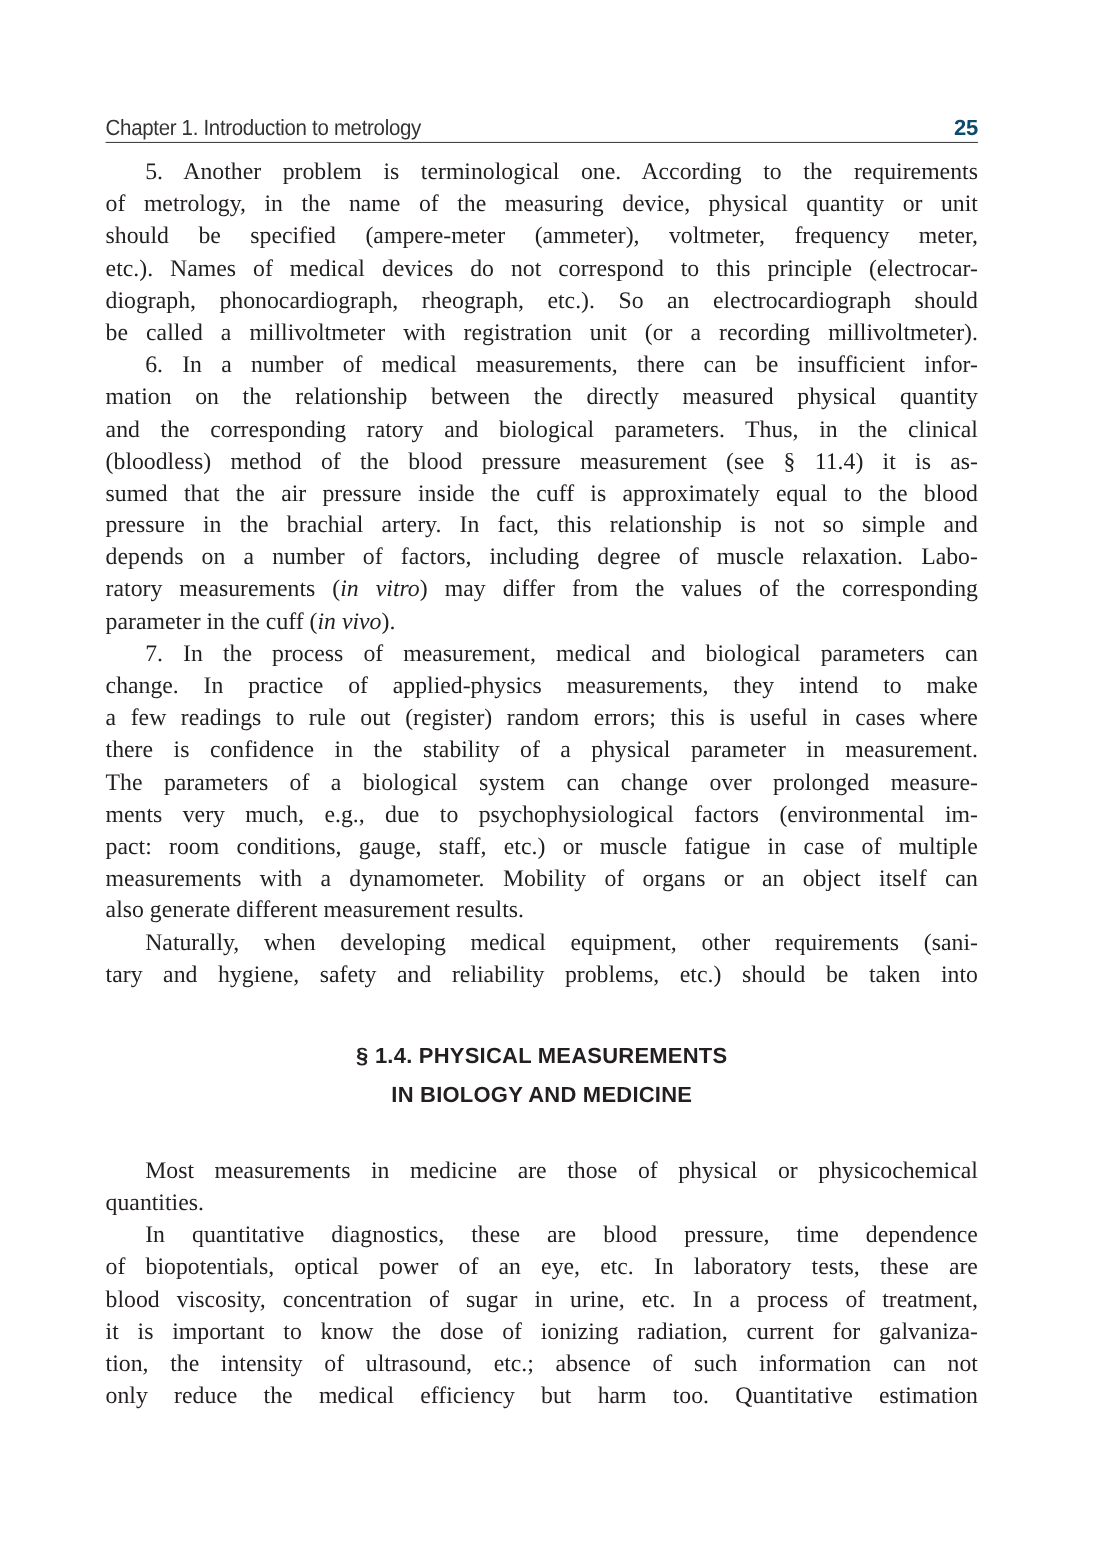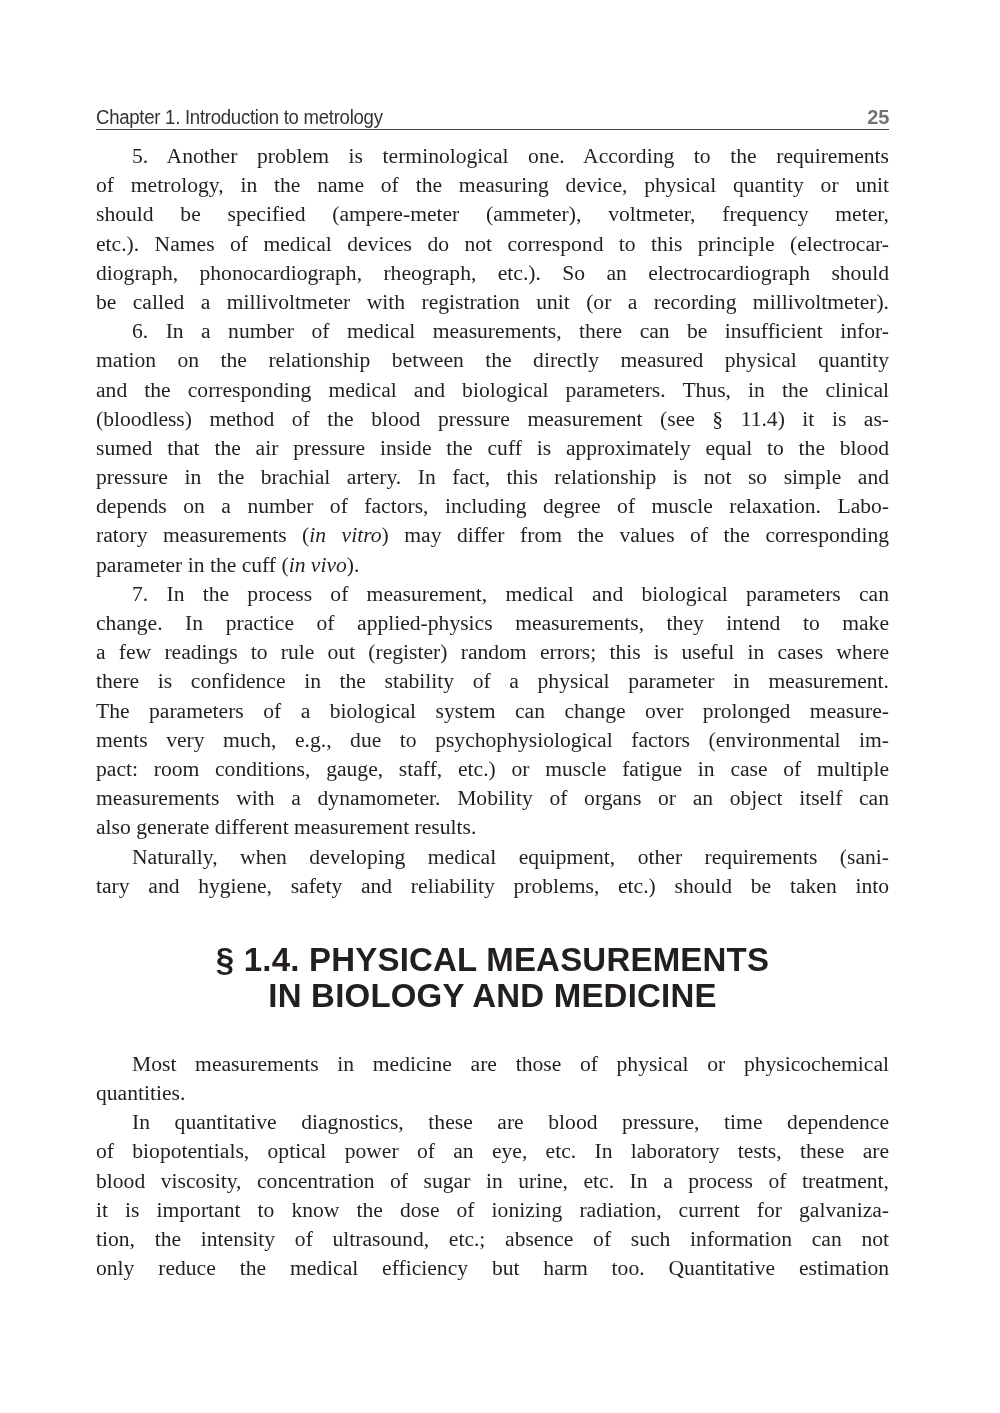--- a/index.html
+++ b/index.html
@@ -32,21 +32,21 @@
       letter-spacing: -0.3px;
     }
     .running-header .chapter {
       color: #333;
       transform: scaleX(0.93);
       transform-origin: left bottom;
       white-space: nowrap;
     }
     .running-header .page-num {
       font-weight: bold;
-      color: #737373;
+      color: #0c4a6e;
       font-size: 20px;
     }
     .body-text {
       font-family: "Liberation Serif", serif;
       font-size: 21.6px;
       line-height: 29.2px;
       color: #231f20;
       margin-top: 12px;
     }
     .line {
@@ -72,21 +72,21 @@
     .line.indent .fit {
       width: 100%;
     }
     .line.last .fit {
       text-align-last: left;
     }
     em { font-style: italic; }
     .section-heading {
       font-family: "Liberation Sans", sans-serif;
       font-weight: bold;
-      font-size: 33px;
+      font-size: 20px;
       line-height: 36px;
       text-align: center;
       color: #231f20;
       margin-top: 41px;
       margin-bottom: 36px;
       letter-spacing: 0.2px;
     }
     .section-heading span { display: block; }
     .para { display: block; }
   </style>
@@ -107,21 +107,21 @@
       <span class="line"><span class="fit" style="white-space: nowrap;">of metrology, in the name of the measuring device, physical quantity or unit</span></span>
       <span class="line"><span class="fit" style="white-space: nowrap;">should be specified (ampere-meter (ammeter), voltmeter, frequency meter,</span></span>
       <span class="line"><span class="fit" style="white-space: nowrap;">etc.). Names of medical devices do not correspond to this principle (electrocar-</span></span>
       <span class="line"><span class="fit" style="white-space: nowrap;">diograph, phonocardiograph, rheograph, etc.). So an electrocardiograph should</span></span>
       <span class="line"><span class="fit" style="white-space: nowrap;">be called a millivoltmeter with registration unit (or a recording millivoltmeter).</span></span>
     </div>
 
     <div class="para">
       <span class="line indent"><span class="fit" style="white-space: nowrap;">6. In a number of medical measurements, there can be insufficient infor-</span></span>
       <span class="line"><span class="fit" style="white-space: nowrap;">mation on the relationship between the directly measured physical quantity</span></span>
-      <span class="line"><span class="fit" style="white-space: nowrap;">and the corresponding medical and biological parameters. Thus, in the clinical</span></span>
+      <span class="line"><span class="fit" style="white-space: nowrap;">and the corresponding ratory and biological parameters. Thus, in the clinical</span></span>
       <span class="line"><span class="fit" style="white-space: nowrap;">(bloodless) method of the blood pressure measurement (see § 11.4) it is as-</span></span>
       <span class="line"><span class="fit" style="white-space: nowrap;">sumed that the air pressure inside the cuff is approximately equal to the blood</span></span>
       <span class="line"><span class="fit" style="white-space: nowrap;">pressure in the brachial artery. In fact, this relationship is not so simple and</span></span>
       <span class="line"><span class="fit" style="white-space: nowrap;">depends on a number of factors, including degree of muscle relaxation. Labo-</span></span>
       <span class="line"><span class="fit" style="white-space: nowrap;"><span>ratory measurements (</span><em>in vitro</em><span>) may differ from the values of the corresponding</span></span></span>
       <span class="line last"><span class="fit" style="white-space: nowrap;"><span>parameter in the cuff (</span><em>in vivo</em><span>).</span></span></span>
     </div>
 
     <div class="para">
       <span class="line indent"><span class="fit" style="white-space: nowrap;">7. In the process of measurement, medical and biological parameters can</span></span>

